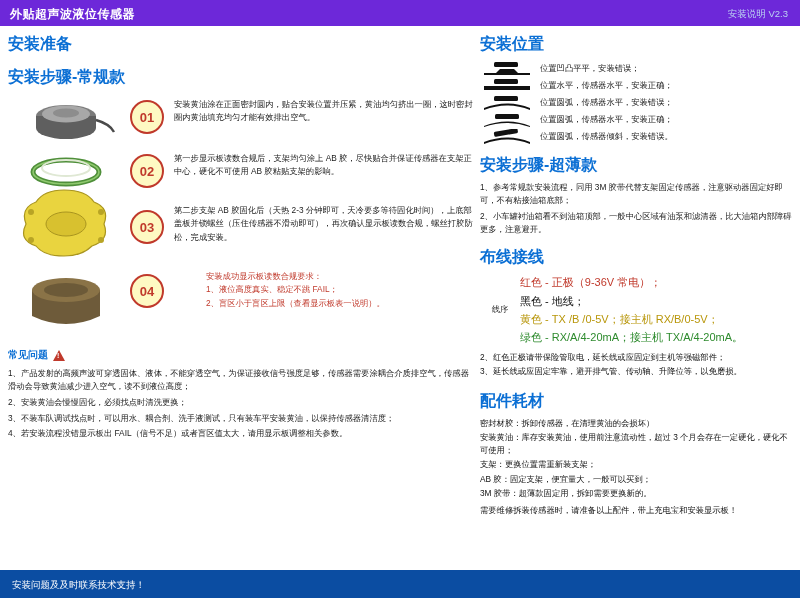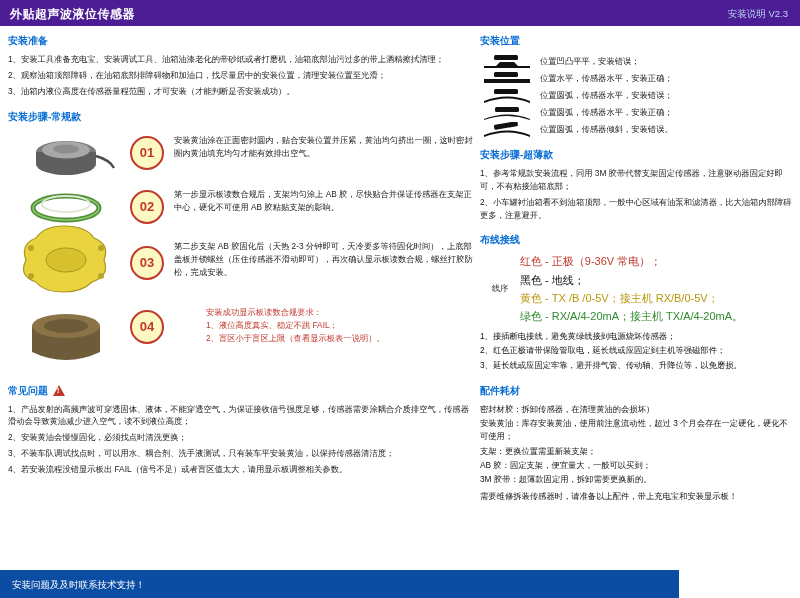--- a/index.html
+++ b/index.html
@@ -9,45 +9,45 @@
     background:#ffffff;
     font-family:"Liberation Sans", sans-serif;
     font-size:8.5px;
     color:#111;
     position:relative;
     overflow:hidden;
   }
   
   .header {
     position:absolute; left:0; top:0; width:800px; height:26px;
-    background:#4c1d95;
+    background:#6d28d9;
     color:#fff;
   }
   .header .title {
     position:absolute; left:10px; top:6px;
     font-size:12px; font-weight:bold; letter-spacing:.5px;
   }
   .header .version {
     position:absolute; right:12px; top:8px;
     font-size:9.5px; color:#bcd4f2;
   }
   
   .footer {
-    position:absolute; left:0; bottom:0; width:679px; height:28px;
+    position:absolute; left:0; bottom:0; width:800px; height:28px;
     background:#0b4da2; color:#fff;
   }
   .footer .text {
     position:absolute; left:12px; top:9px; font-size:9.5px;
   }
   
   .col-left  { position:absolute; left:8px;  top:34px; width:466px; }
   .col-right { position:absolute; left:480px; top:34px; width:312px; }
 
   .sec-title {
-    color:#0b6fd4; font-weight:bold; font-size:10px;
+    color:#0b6fd4; font-weight:bold; font-size:16px;
     margin:0 0 5px 0;
   }
   .para { line-height:1.55; margin:0 0 3px 0; font-size:8.3px; color:#1a1a1a; }
 
   
   .steps { position:relative; margin-top:6px; height:250px; }
   .stepnum {
     position:absolute; width:34px; height:34px; border-radius:50%;
     border:2px solid #c0392b; color:#c0392b; font-weight:bold;
     font-size:13px; display:flex; align-items:center; justify-content:center;
@@ -87,25 +87,20 @@
 <body>
 
 <div class="header">
   <div class="title">外贴超声波液位传感器</div>
   <div class="version">安装说明 V2.3</div>
 </div>
 
 <div class="col-left">
 
   <div class="sec-title">安装准备</div>
-  <div>
-    <div class="para">1、安装工具准备充电宝、安装调试工具、油箱油漆老化的带砂纸或者打磨机，油箱底部油污过多的带上酒精擦拭清理；</div>
-    <div class="para">2、观察油箱顶部障碍，在油箱底部排障碍物和加油口，找尽量居中的安装位置，清理安装位置至光滑；</div>
-    <div class="para">3、油箱内液位高度在传感器量程范围，才可安装（才能判断是否安装成功）。</div>
-  </div>
 
   <div class="sec-title" style="margin-top:12px;">安装步骤-常规款</div>
 
   <div class="steps">
 
     <div class="artwork">
       <svg width="116" height="250" viewBox="0 0 116 250" xmlns="http://www.w3.org/2000/svg">
 
         <g>
           <ellipse cx="58" cy="22" rx="30" ry="11" fill="#7b7b7b"></ellipse>
@@ -236,21 +231,20 @@
     <div class="wire-label">线序</div>
     <div class="wire-lines">
       <div style="color:#c0392b;">红色 - 正极（9-36V 常电）；</div>
       <div style="color:#111111;">黑色 - 地线；</div>
       <div style="color:#b8960a;">黄色 - TX /B /0-5V；接主机 RX/B/0-5V；</div>
       <div style="color:#2e8b2e;">绿色 - RX/A/4-20mA；接主机 TX/A/4-20mA。</div>
     </div>
   </div>
 
   <div class="list-compact" style="margin-top:5px;">
-    <div>1、接插断电接线，避免黄绿线接到电源烧坏传感器；</div>
     <div>2、红色正极请带保险管取电，延长线或应固定到主机等强磁部件；</div>
     <div>3、延长线或应固定牢靠，避开排气管、传动轴、升降位等，以免磨损。</div>
   </div>
 
   <div class="sec-title" style="margin-top:12px;">配件耗材</div>
   <div class="list-compact">
     <div>密封材胶：拆卸传感器，在清理黄油的会损坏）</div>
     <div>安装黄油：库存安装黄油，使用前注意流动性，超过 3 个月会存在一定硬化，硬化不可使用；</div>
     <div>支架：更换位置需重新装支架；</div>
     <div>AB 胶：固定支架，便宜量大，一般可以买到；</div>

